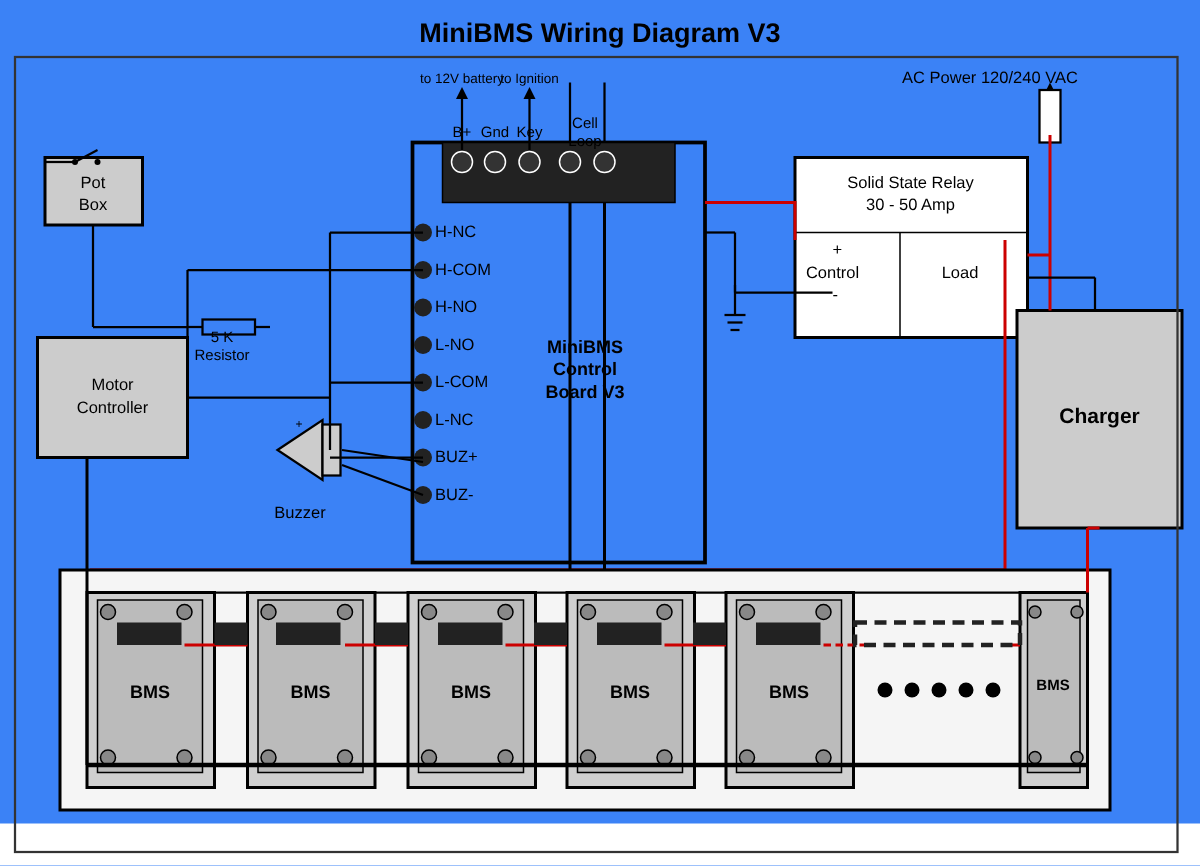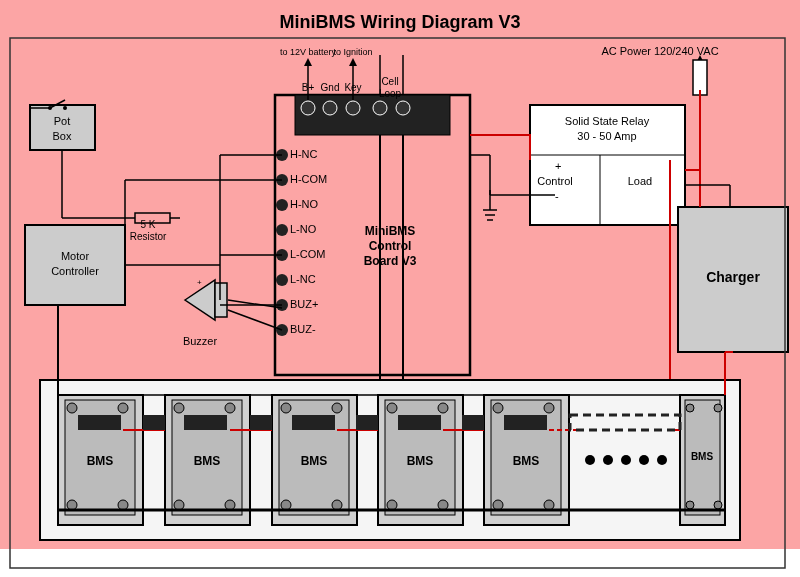--- a/index.html
+++ b/index.html
@@ -8,21 +8,21 @@
       font-family: Arial, sans-serif;
       width: 800px;
       height: 577px;
       overflow: hidden;
       position: relative;
     }
     #diagram {
       width: 800px;
       height: 549px;
       position: relative;
-      background: #fca5a5;
+      background: #3b82f6;
     }
     svg {
       position: absolute;
       top: 0; left: 0;
       width: 800px;
       height: 577px;
     }
   </style>
 </head>
 <body>

